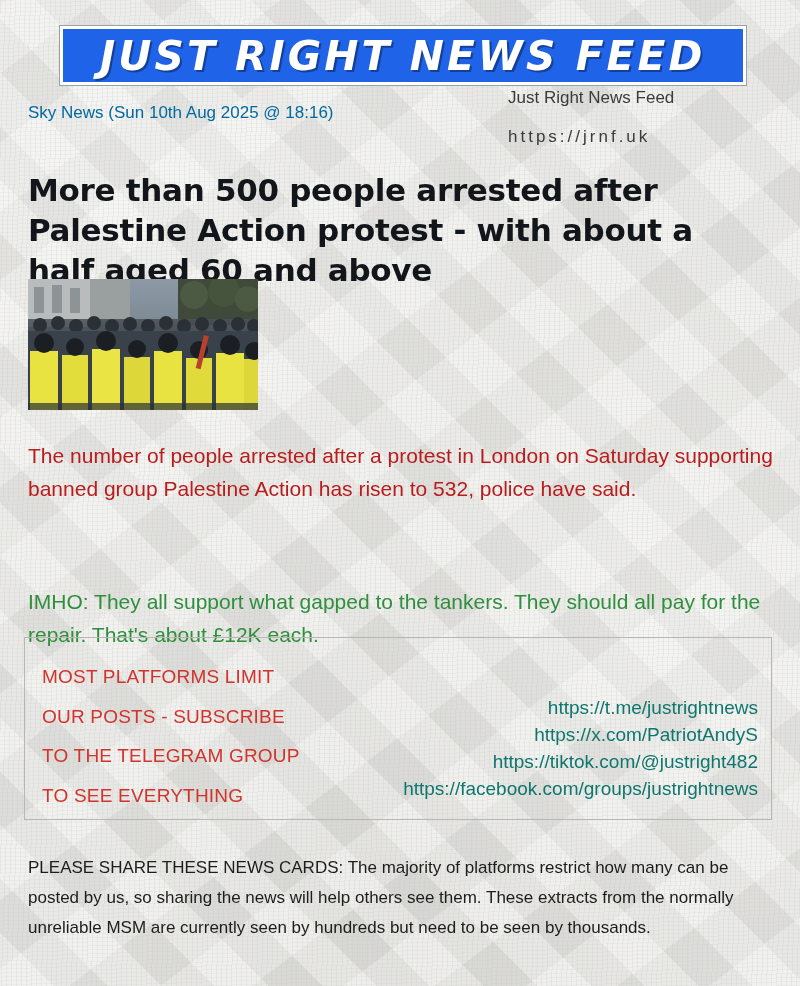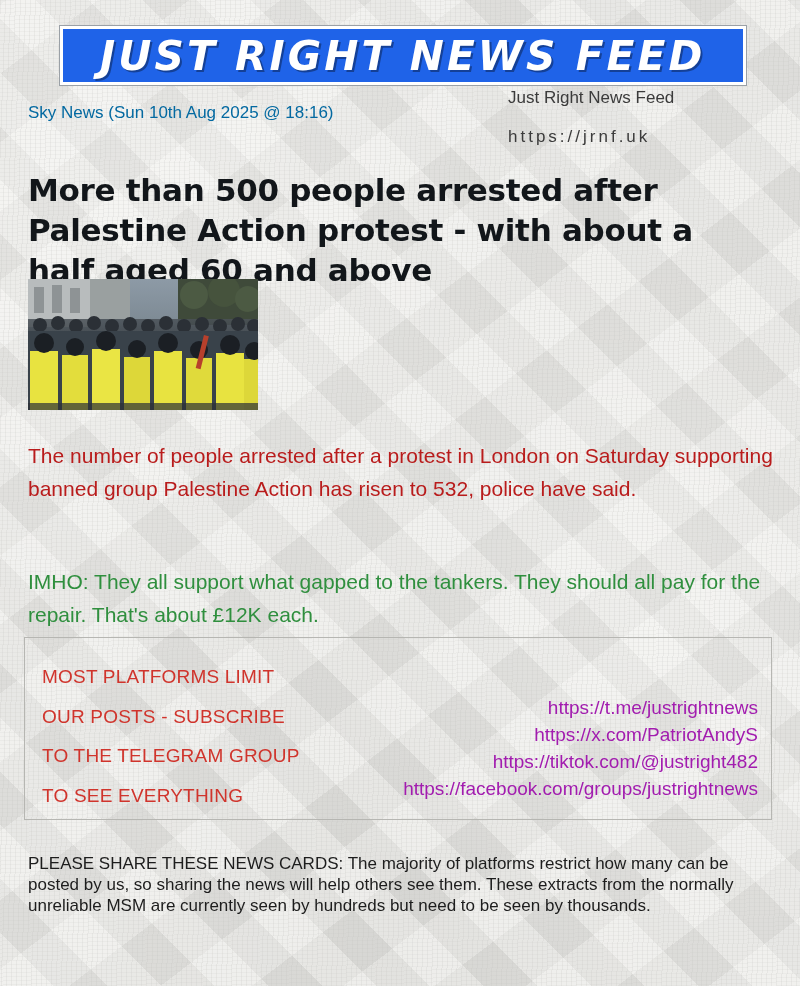--- a/index.html
+++ b/index.html
@@ -131,21 +131,21 @@
     left: 28px;
     top: 418px;
     width: 746px;
     font-size: 21px;
     line-height: 33px;
     color: #b91c1c;
   }
   .imho {
     position: absolute;
     left: 28px;
-    top: 537px;
+    top: 557px;
     width: 746px;
     font-size: 21px;
     line-height: 33px;
     color: #2f8f3e;
     margin-top: 28px;
   }
 
   
   .subbox {
     position: absolute;
@@ -170,33 +170,33 @@
     position: absolute;
     right: 42px;
     top: 694px;
     width: 470px;
     text-align: right;
     font-size: 19px;
     line-height: 27px;
     color: #2f8f3e;
   }
   .sub-right a {
-    color: #a21caf;
+    color: #0f766e;
     text-decoration: none;
     display: block;
   }
 
   
   .footer {
     position: absolute;
     left: 28px;
     top: 836px;
     width: 746px;
     font-size: 17px;
-    line-height: 21px;
+    line-height: 30px;
     color: #1d1d1d;
   }
 </style>
 </head>
 <body>
 
 <div id="bg-layer"></div>
 <div id="bg-wash"></div>
 
 <div id="page">

